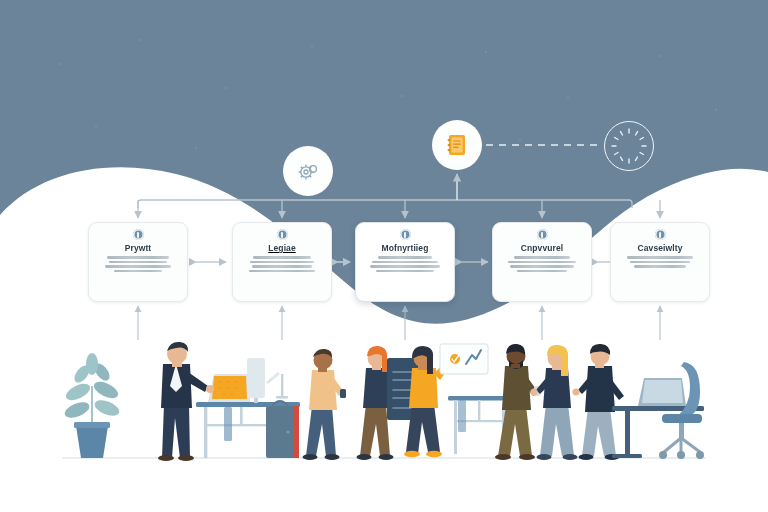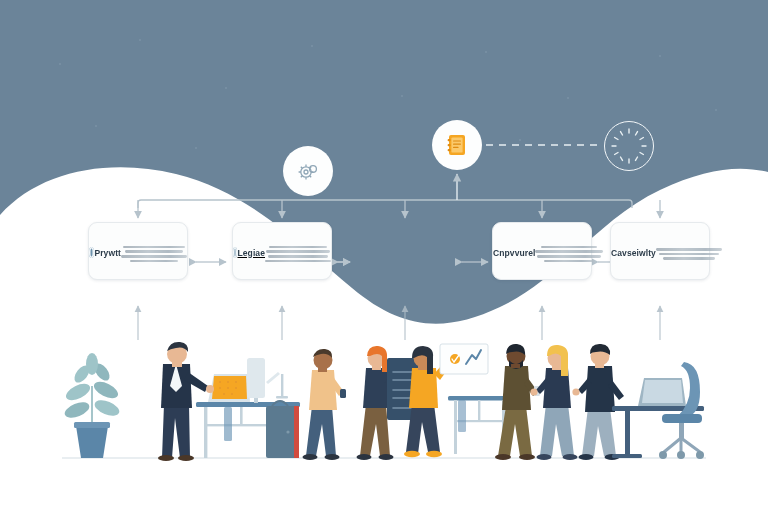--- a/index.html
+++ b/index.html
@@ -9,26 +9,26 @@
     background:#6b8499;
     position:relative;
   }
   #stage{position:absolute;inset:0;width:768px;height:512px;}
   .layer{position:absolute;inset:0;width:768px;height:512px;}
 
   
   #cards{position:absolute;left:0;top:0;width:768px;height:512px;}
   .card{
     position:absolute;
-    width:100px;height:58px;
+    width:100px;height:80px;
     background:#fcfdfd;
     border:1px solid #e6eaed;
     border-radius:9px;
     box-shadow:0 1px 3px rgba(40,60,75,.10);
-    display:flex;flex-direction:row;align-items:center;
+    display:flex;flex-direction:column;align-items:center;
     padding-top:6px;box-sizing:border-box;
   }
   .card-icon{
     width:11px;height:11px;border-radius:50%;
     background:#6f93ad;
     position:relative;margin-bottom:3px;
     box-shadow:inset 0 0 0 1.5px #f4f8fa;
   }
   .card-icon::after{
     content:"";position:absolute;left:4px;top:2.5px;
@@ -192,20 +192,30 @@
       <div class="card-icon"></div>
       <div class="card-title">Legiae</div>
       <div class="card-body">
         <div class="tline" style="width:58px"></div>
           <div class="tline" style="width:64px"></div>
         <div class="tline" style="width:60px"></div>
           <div class="tline" style="width:66px"></div>
       </div>
     </div>
 
+    <div class="card is-dark" style="left:355px;top:222px;">
+      <div class="card-icon"></div>
+      <div class="card-title">Mofnyrtiieg</div>
+      <div class="card-body">
+        <div class="tline" style="width:54px"></div>
+          <div class="tline" style="width:66px"></div>
+        <div class="tline" style="width:70px"></div>
+          <div class="tline" style="width:58px"></div>
+      </div>
+    </div>
 
     <div class="card" style="left:492px;top:222px;">
       <div class="card-icon"></div>
       <div class="card-title">Cnpvvurel</div>
       <div class="card-body">
         <div class="tline" style="width:56px"></div>
           <div class="tline" style="width:68px"></div>
         <div class="tline" style="width:64px"></div>
           <div class="tline" style="width:50px"></div>
       </div>

